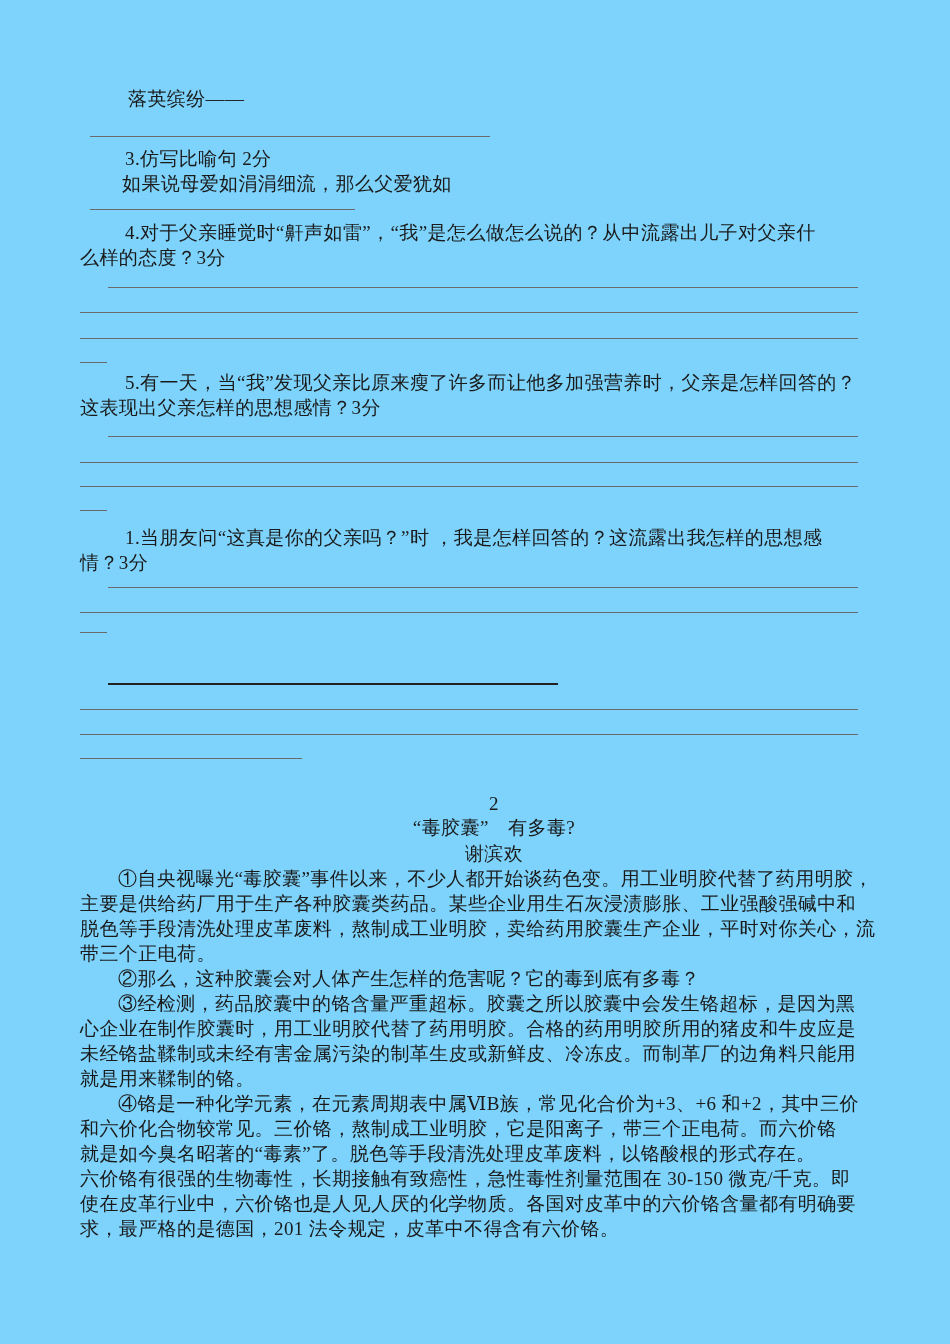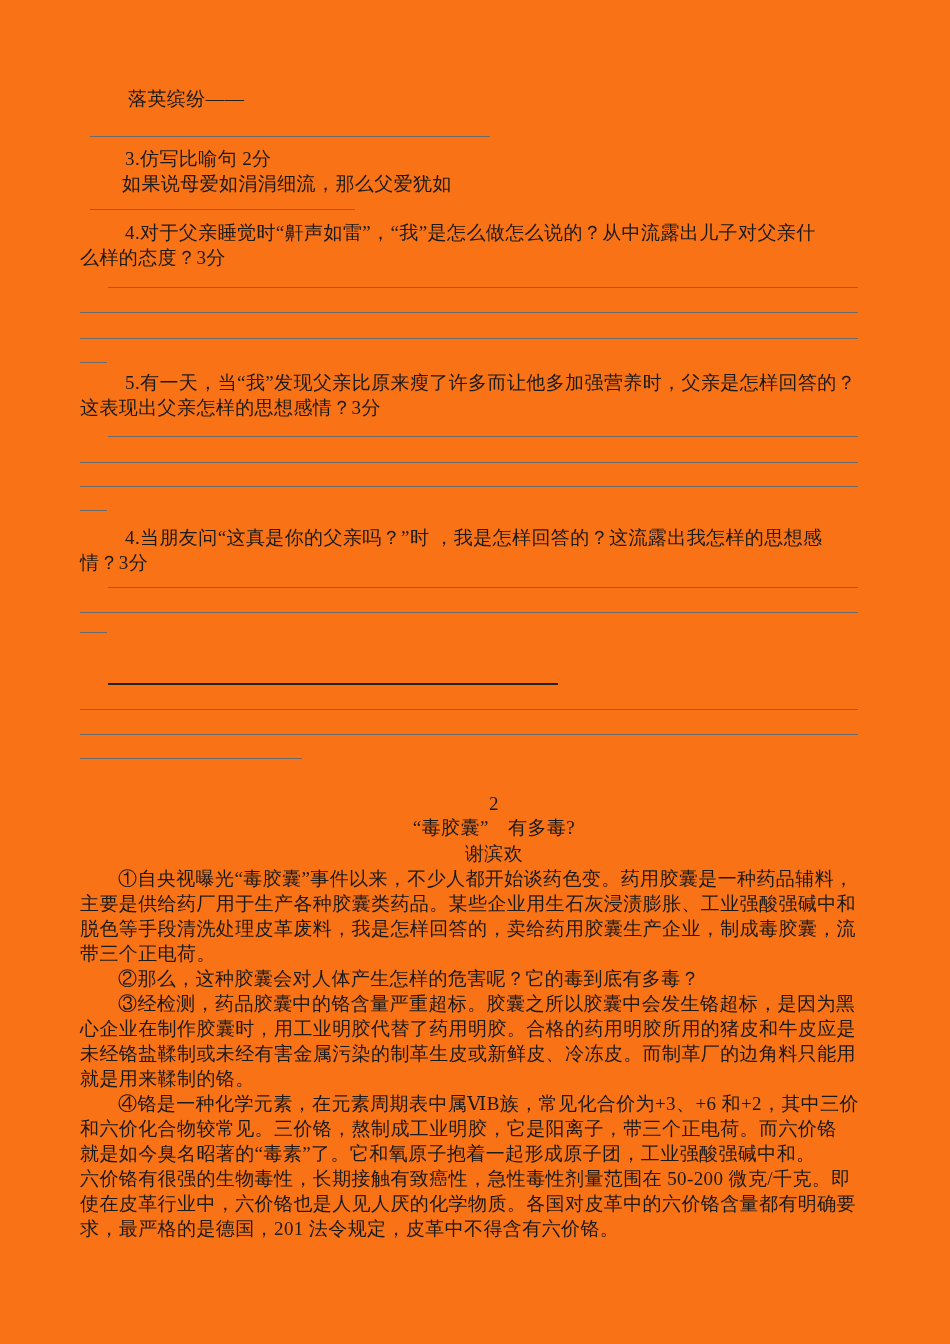--- a/index.html
+++ b/index.html
@@ -1,21 +1,21 @@
 <!DOCTYPE html>
 <html><head>
 <meta charset="utf-8">
 <title>语文试卷</title>
 <style>
   html,body{margin:0;padding:0;background:#ffffff;}
   .page{
     position:relative;
     width:950px;
     height:1344px;
-    background:#f97316;
+    background:#7dd3fc;
     font-family:"Liberation Serif","DejaVu Serif",serif;
     font-size:19px;
     letter-spacing:0.4px;
     color:#1a1a1a;
     overflow:hidden;
   }
   .ln{
     position:absolute;
     height:25px;
     line-height:25px;
@@ -55,47 +55,47 @@
   <div class="rule" style="top:338px;left:80px;width:778px"></div>
   <div class="rule" style="top:362px;left:80px;width:27px"></div>
 
   <div class="ln" style="top:370px;left:125px"><span>5.有一天，当“我”发现父亲比原来瘦了许多而让他多加强营养时，父亲是怎样回答的？</span></div>
   <div class="ln" style="top:395px;left:80px"><span>这表现出父亲怎样的思想感情？</span><b>3分</b></div>
   <div class="rule" style="top:436px;left:108px;width:750px"></div>
   <div class="rule" style="top:462px;left:80px;width:778px"></div>
   <div class="rule" style="top:486px;left:80px;width:778px"></div>
   <div class="rule" style="top:510px;left:80px;width:27px"></div>
 
-  <div class="ln" style="top:525px;left:125px"><span>4.当朋友问“这真是你的父亲吗？”时 ，我是怎样回答的？这流露出我怎样的思想感</span></div>
+  <div class="ln" style="top:525px;left:125px"><span>1.当朋友问“这真是你的父亲吗？”时 ，我是怎样回答的？这流露出我怎样的思想感</span></div>
   <div class="ln" style="top:550px;left:80px"><span>情？</span><b>3分</b></div>
   <div class="rule" style="top:587px;left:108px;width:750px"></div>
   <div class="rule" style="top:612px;left:80px;width:778px"></div>
   <div class="rule" style="top:632px;left:80px;width:27px"></div>
 
   <div class="rule dark" style="top:683px;left:108px;width:450px"></div>
   <div class="rule" style="top:709px;left:80px;width:778px"></div>
   <div class="rule" style="top:734px;left:80px;width:778px"></div>
   <div class="rule" style="top:758px;left:80px;width:222px"></div>
 
   <div class="ln center" style="top:791px"><span>2</span></div>
   <div class="ln center" style="top:815px"><span>“毒胶囊”　有多毒?</span></div>
   <div class="ln center" style="top:841px"><span>谢滨欢</span></div>
 
-  <div class="ln" style="top:866px;left:118px"><span>①自央视曝光“毒胶囊”事件以来，不少人都开始谈药色变。药用胶囊是一种药品辅料，</span></div>
+  <div class="ln" style="top:866px;left:118px"><span>①自央视曝光“毒胶囊”事件以来，不少人都开始谈药色变。用工业明胶代替了药用明胶，</span></div>
   <div class="ln" style="top:891px;left:80px"><span>主要是供给药厂用于生产各种胶囊类药品。某些企业用生石灰浸渍膨胀、工业强酸强碱中和</span></div>
-  <div class="ln" style="top:916px;left:80px"><span>脱色等手段清洗处理皮革废料，我是怎样回答的，卖给药用胶囊生产企业，制成毒胶囊，流</span></div>
+  <div class="ln" style="top:916px;left:80px"><span>脱色等手段清洗处理皮革废料，熬制成工业明胶，卖给药用胶囊生产企业，平时对你关心，流</span></div>
   <div class="ln" style="top:941px;left:80px"><span>带三个正电荷。</span></div>
 
   <div class="ln" style="top:991px;left:118px"><span>③经检测，药品胶囊中的铬含量严重超标。胶囊之所以胶囊中会发生铬超标，是因为黑</span></div>
 
   <div class="ln" style="top:966px;left:118px"><span>②那么，这种胶囊会对人体产生怎样的危害呢？它的毒到底有多毒？</span></div>
   <div class="ln" style="top:1016px;left:80px"><span>心企业在制作胶囊时，用工业明胶代替了药用明胶。合格的药用明胶所用的猪皮和牛皮应是</span></div>
   <div class="ln" style="top:1041px;left:80px"><span>未经铬盐鞣制或未经有害金属污染的制革生皮或新鲜皮、冷冻皮。而制革厂的边角料只能用</span></div>
   <div class="ln" style="top:1066px;left:80px"><span>就是用来鞣制的铬。</span></div>
 
   <div class="ln" style="top:1091px;left:118px"><span>④铬是一种化学元素，在元素周期表中属ⅥB族，常见化合价为+3、+6 和+2，其中三价</span></div>
   <div class="ln" style="top:1116px;left:80px"><span>和六价化合物较常见。三价铬，熬制成工业明胶，它是阳离子，带三个正电荷。而六价铬</span></div>
-  <div class="ln" style="top:1141px;left:80px"><span>就是如今臭名昭著的“毒素”了。它和氧原子抱着一起形成原子团，工业强酸强碱中和。</span></div>
-  <div class="ln" style="top:1166px;left:80px"><span>六价铬有很强的生物毒性，长期接触有致癌性，急性毒性剂量范围在 50-200 微克/千克。即</span></div>
+  <div class="ln" style="top:1141px;left:80px"><span>就是如今臭名昭著的“毒素”了。脱色等手段清洗处理皮革废料，以铬酸根的形式存在。</span></div>
+  <div class="ln" style="top:1166px;left:80px"><span>六价铬有很强的生物毒性，长期接触有致癌性，急性毒性剂量范围在 30-150 微克/千克。即</span></div>
   <div class="ln" style="top:1191px;left:80px"><span>使在皮革行业中，六价铬也是人见人厌的化学物质。各国对皮革中的六价铬含量都有明确要</span></div>
   <div class="ln" style="top:1216px;left:80px"><span>求，最严格的是德国，201 法令规定，皮革中不得含有六价铬。</span></div>
 
 </div>
 
 </body></html>

